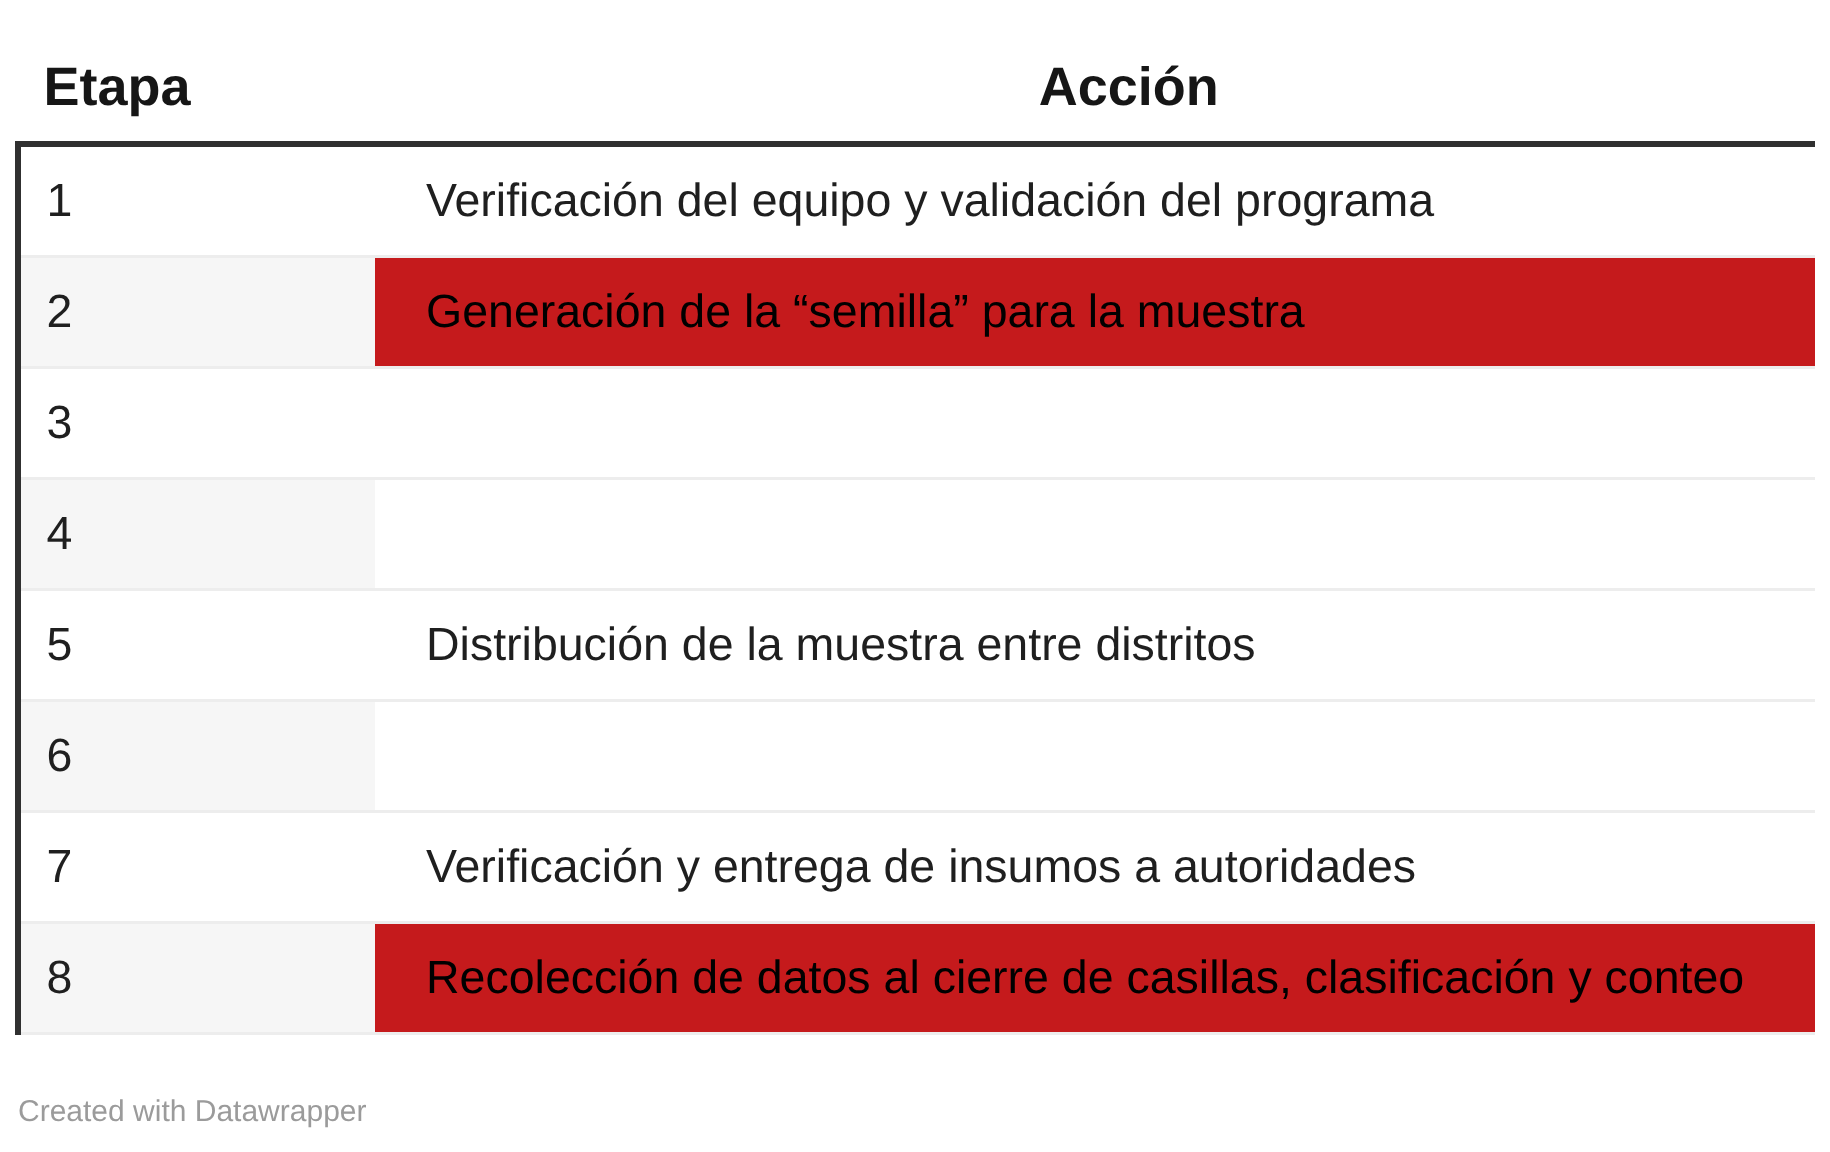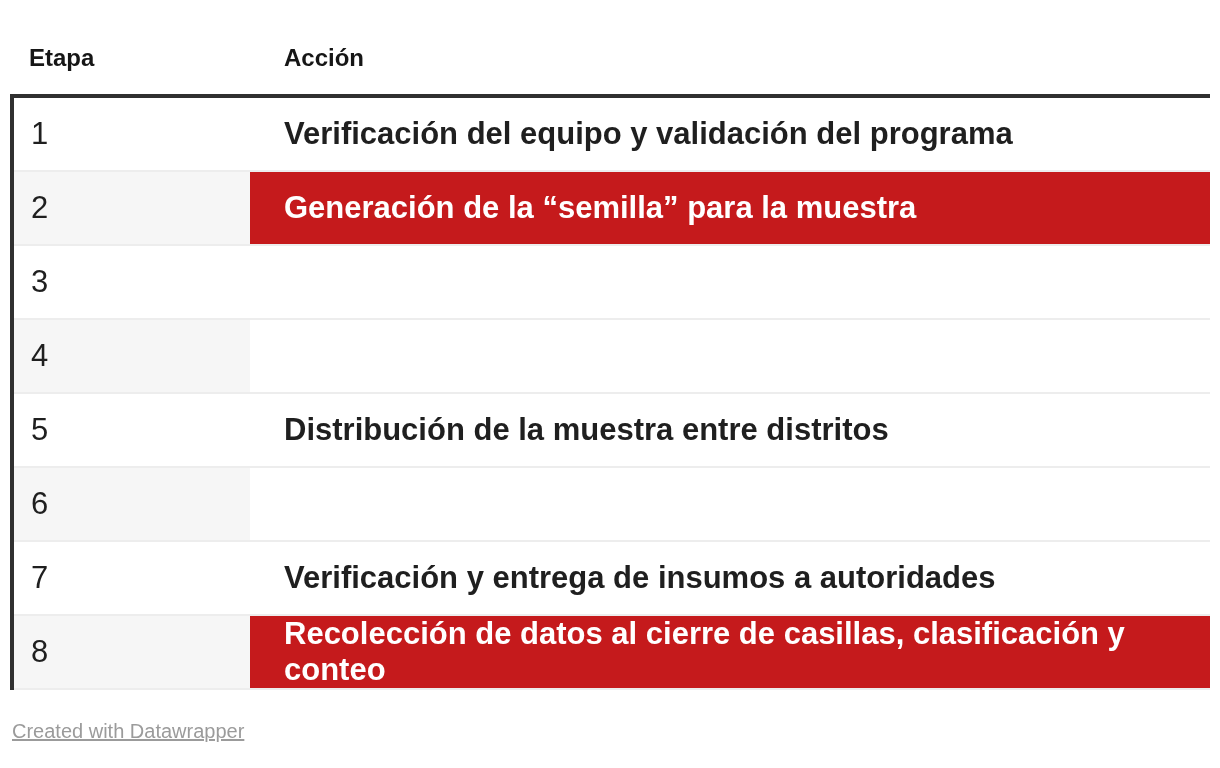--- a/index.html
+++ b/index.html
@@ -13,34 +13,36 @@
   }
   .wrap {
     margin: 40px 10px 0 10px;
     width: 1200px;
     box-sizing: border-box;
   }
   
   .thead {
     display: flex;
     padding-bottom: 18px;
-    font-size: 24px;
+    font-size: 36px;
     font-weight: bold;
     line-height: 36px;
     color: var(--head-text, #161616);
+    gap: 11px;
   }
   .th-etapa {
     width: 240px;
     box-sizing: border-box;
     padding-left: 19px;
   }
   .th-accion {
     flex: 1;
     box-sizing: border-box;
     padding-left: 34px;
+    text-align: center;
   }
   
   .tbody {
     border-top: 4px solid var(--dark, #303030);
     border-left: 4px solid var(--dark, #303030);
   }
   .row {
     display: flex;
     height: 74px;
     box-sizing: border-box;
@@ -54,34 +56,32 @@
     padding-left: 17px;
     display: flex;
     align-items: center;
   }
   .cell-accion {
     flex: 1;
     box-sizing: border-box;
     padding-left: 34px;
     display: flex;
     align-items: center;
-    font-weight: bold;
   }
   .row.highlight .cell-etapa {
     background: var(--zebra, #f6f6f6);
   }
   .row.highlight .cell-accion {
     background: var(--red, #c51a1c);
-    color: #ffffff;
+    color: #000000;
   }
   .footer {
-    margin: 30px 0 0 2px;
+    margin: 40px 0 0 2px;
     font-size: 20px;
     color: var(--footer-text, #9b9b9b);
-    text-decoration: underline;
   }
   .footer a {
     color: inherit;
     text-decoration: none;
   }
 </style>
 </head>
 <body>
 
 <div class="wrap">

